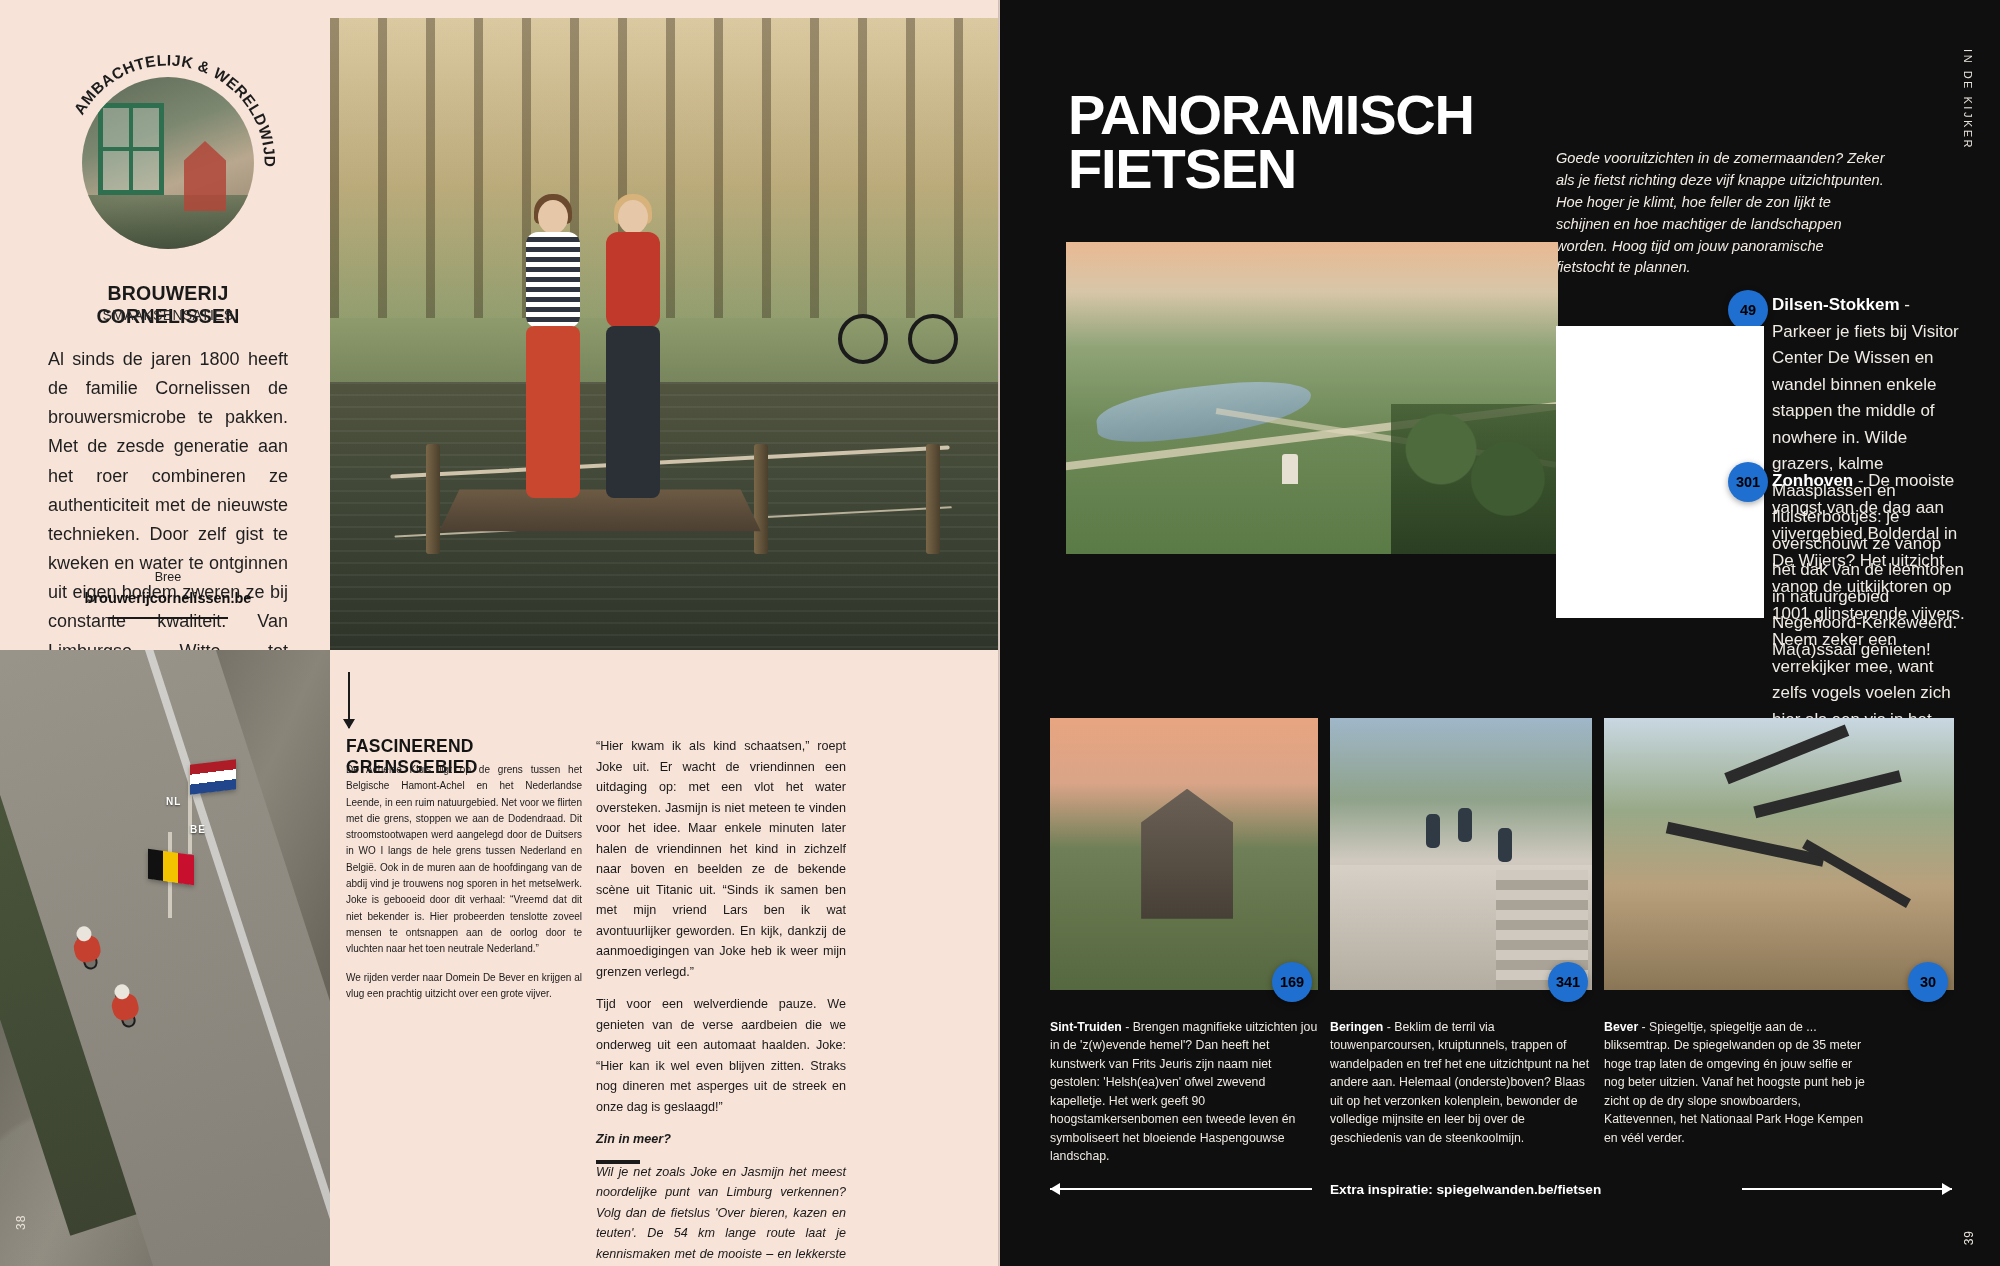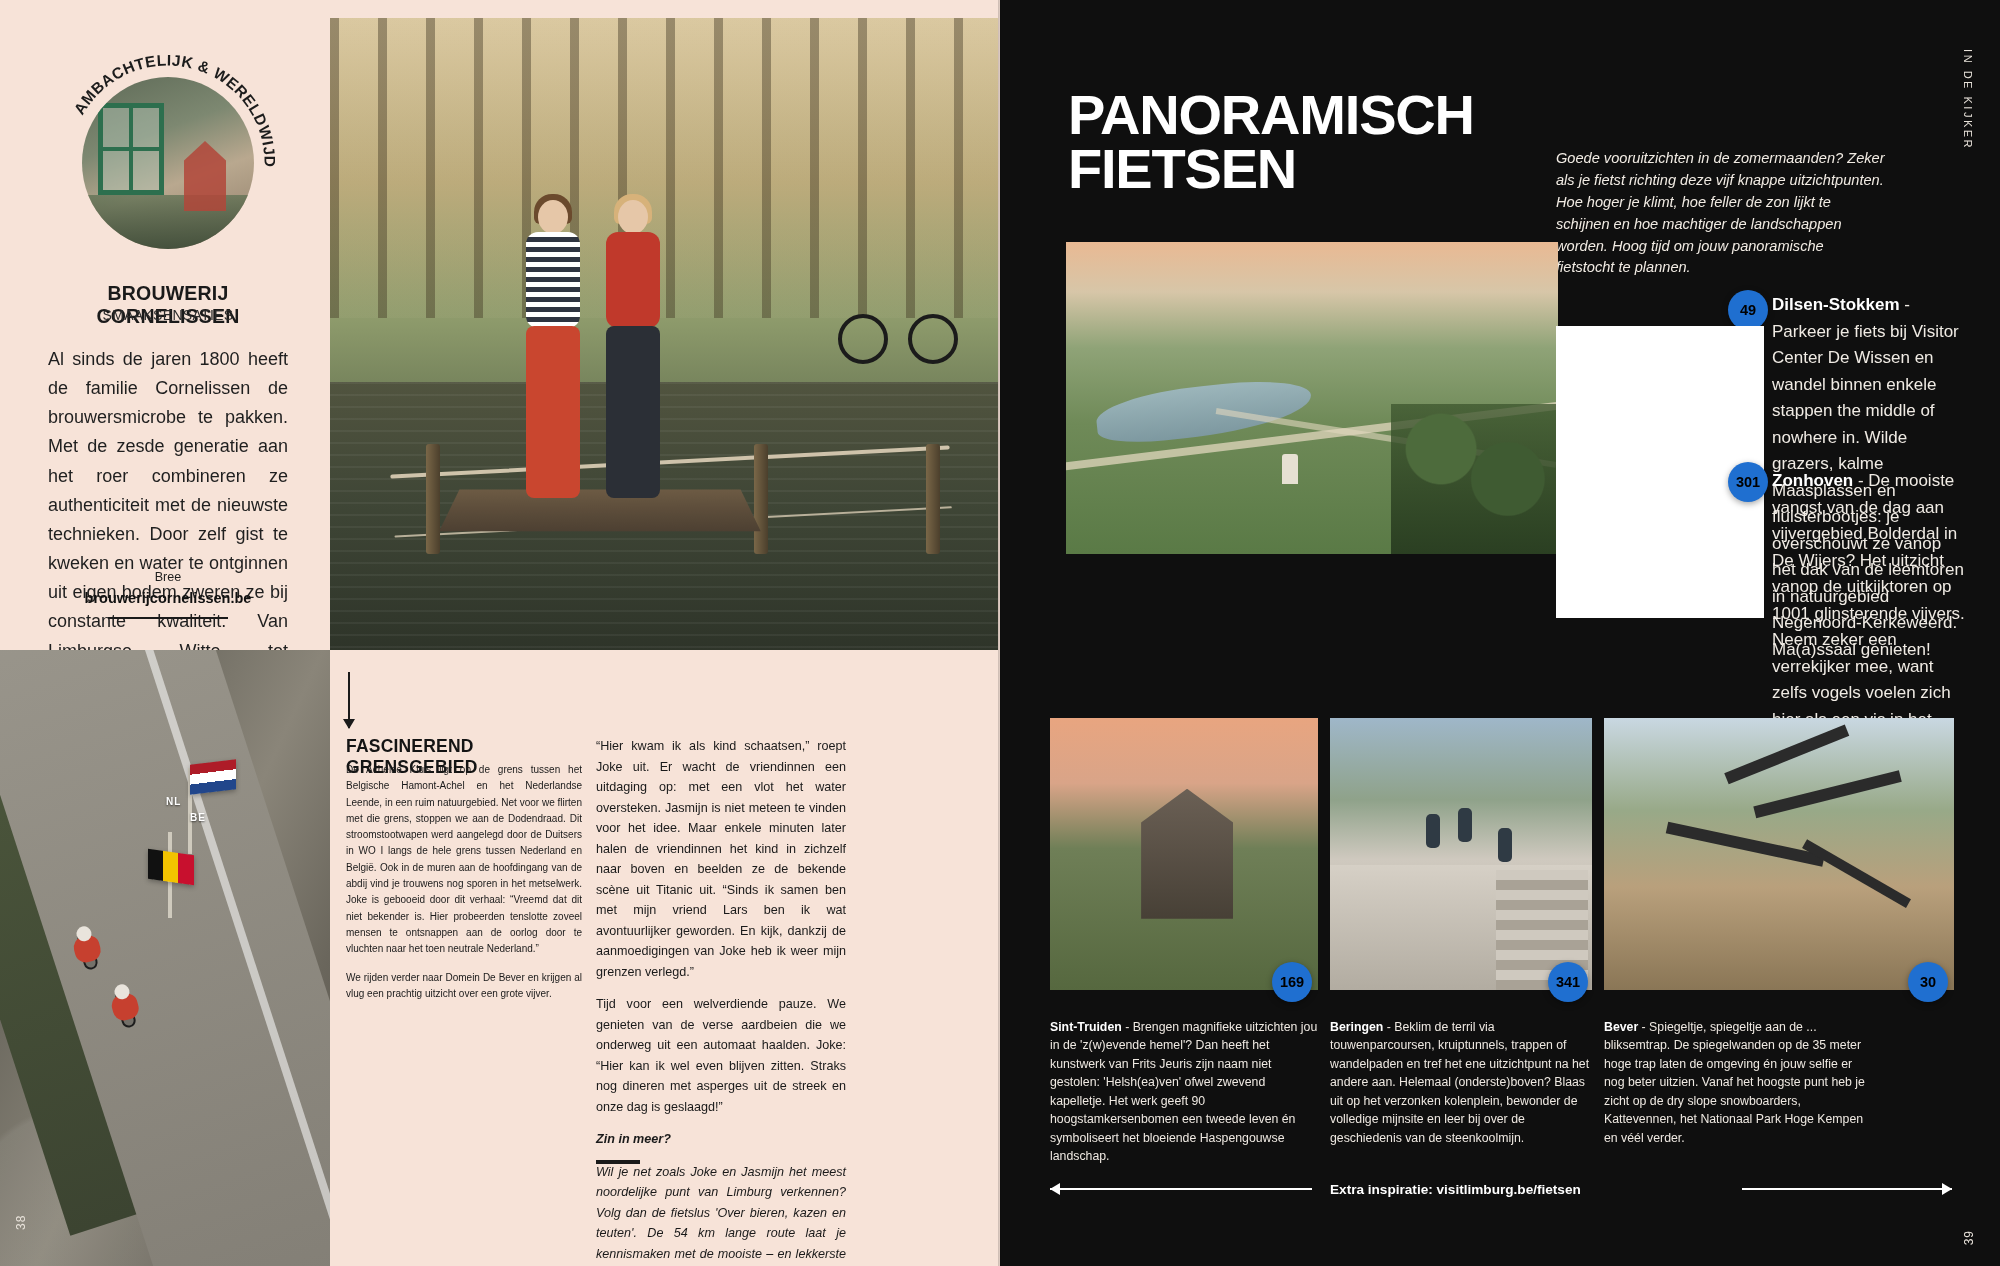--- a/index.html
+++ b/index.html
@@ -383,21 +383,21 @@
         <div class="grass-l"></div>
         <div class="road"></div>
         <div class="road-edge"></div>
 
         <div class="flagpole" style="left:188px; top:118px; height:86px;"></div>
         <div class="flag nl" style="left:190px; top:112px; transform:skewY(-7deg);"></div>
         <div class="flag-label" style="left:166px; top:146px;">NL</div>
 
         <div class="flagpole" style="left:168px; top:182px; height:86px;"></div>
         <div class="flag be" style="left:148px; top:202px; transform:skewY(8deg);"></div>
-        <div class="flag-label" style="left:150px; top:162px;padding-left:40px;">BE</div>
+        <div class="flag-label" style="left:150px; top:174px;padding-left:40px;">BE</div>
 
         <div class="cyclist" style="left:72px; top:272px; transform:rotate(-14deg);">
           <div class="c-bike"></div>
             <div class="c-body"></div>
             <div class="c-head"></div>
         </div>
         <div class="cyclist" style="left:110px; top:330px; transform:rotate(-14deg);">
           <div class="c-bike"></div>
             <div class="c-body"></div>
             <div class="c-head"></div>
@@ -511,20 +511,20 @@
       <b>Sint-Truiden</b><span> - Brengen magnifieke uitzichten jou in de 'z(w)evende hemel'? Dan heeft het kunstwerk van Frits Jeuris zijn naam niet gestolen: 'Helsh(ea)ven' ofwel zwevend kapelletje. Het werk geeft 90 hoogstamkersenbomen een tweede leven én symboliseert het bloeiende Haspengouwse landschap.</span>
     </div>
     <div class="cap cap-ber">
       <b>Beringen</b><span> - Beklim de terril via touwenparcoursen, kruiptunnels, trappen of wandelpaden en tref het ene uitzichtpunt na het andere aan. Helemaal (onderste)boven? Blaas uit op het verzonken kolenplein, bewonder de volledige mijnsite en leer bij over de geschiedenis van de steenkoolmijn.</span>
     </div>
     <div class="cap cap-genk">
       <b>Bever</b><span> - Spiegeltje, spiegeltje aan de ... bliksemtrap. De spiegelwanden op de 35 meter hoge trap laten de omgeving én jouw selfie er nog beter uitzien. Vanaf het hoogste punt heb je zicht op de dry slope snowboarders, Kattevennen, het Nationaal Park Hoge Kempen en véél verder.</span>
     </div>
 
     <div class="arrow-l"></div>
-    <div class="extra">Extra inspiratie: visitlimburg.be/fietsen</div>
+    <div class="extra">Extra inspiratie: spiegelwanden.be/fietsen</div>
     <div class="arrow-r"></div>
 
     <div class="pagenum-right">39</div>
   </div>
 
   <div class="gutter"></div>
 </div>
 
 </body></html>

